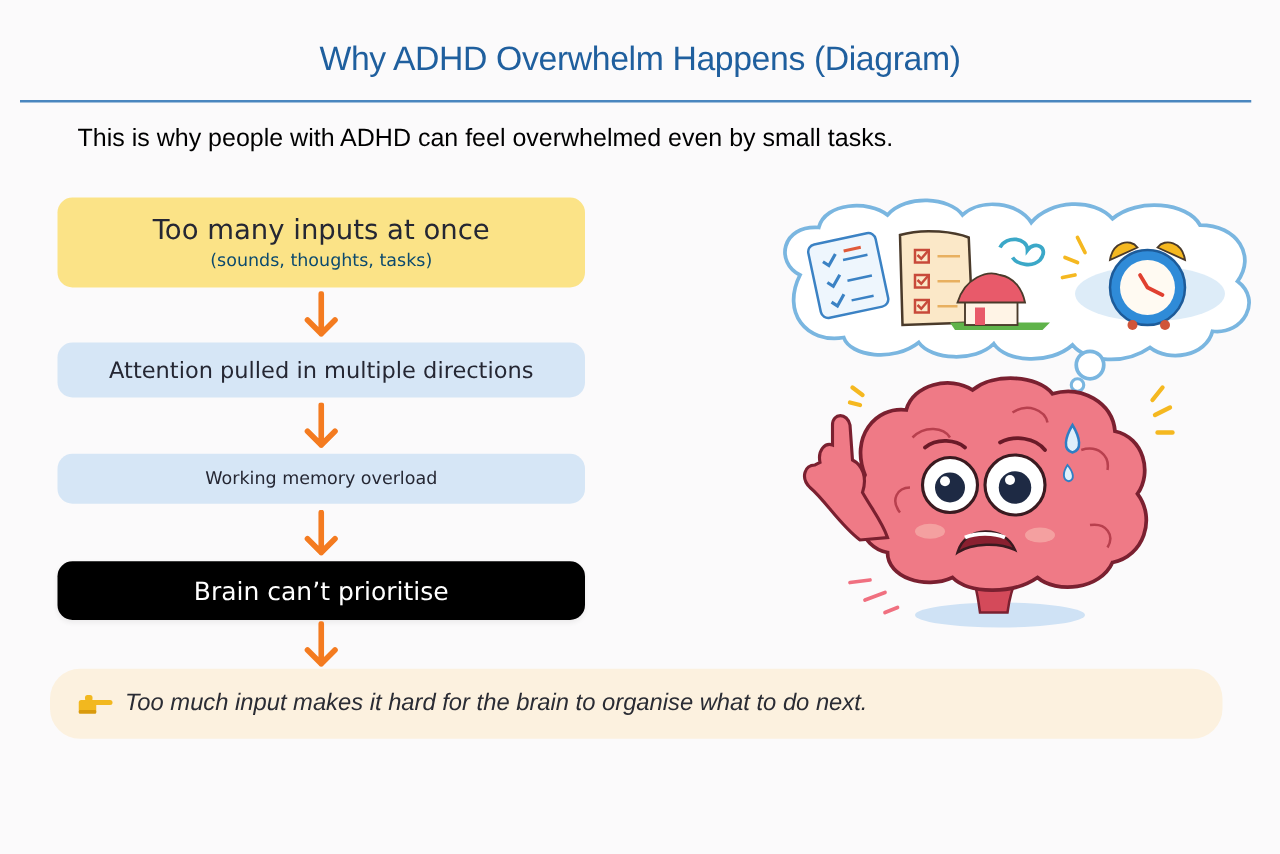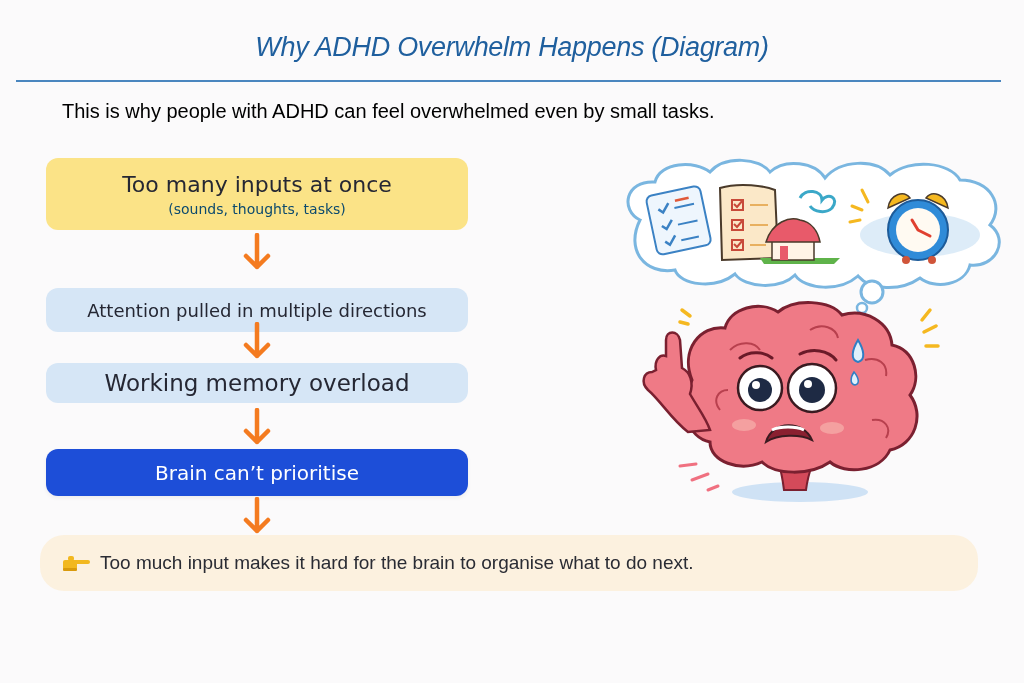--- a/index.html
+++ b/index.html
@@ -5,53 +5,53 @@
   html, body { margin:0; padding:0; }
   body {
     width:1024px; height:683px; overflow:hidden;
     background:#fbfafb;
     font-family:"DejaVu Sans", "Liberation Sans", sans-serif;
     position:relative; color:#2a2d38;
   }
   .title {
     position:absolute; left:0; right:0; top:32px;
     text-align:center; font-size:27px; color:#1f5f9e; letter-spacing:-0.3px;
-    font-family:"Liberation Sans", sans-serif; font-weight:normal;font-style:italic;
+    font-family:"Liberation Sans", sans-serif; font-weight:normal;
   }
   .title-rule {
     position:absolute; left:16px; right:23px; top:80px; height:2px; background:#4a86bf;
   }
   .subtitle {
     position:absolute; left:62px; top:100px; font-size:20px; color:#000000;
     font-family:"Liberation Sans", sans-serif;
   }
   .step {
     position:absolute; left:46px; width:422px; border-radius:12px;
     display:flex; flex-direction:column; align-items:center; justify-content:center;
     text-align:center; box-sizing:border-box;
   }
   .step .main { font-size:19px; color:#252733; }
   .step .sub { font-size:14px; color:#0c4a6e; margin-top:4px; }
   .s1 { top:158px; height:72px; background:#fbe387; }
   .s1 .main { font-size:22px; }
-  .s2 { top:274px; height:44px; background:#d6e6f6;margin-top:14px; }
+  .s2 { top:274px; height:44px; background:#d6e6f6; }
   .s2 .main { font-size:18px; }
   .s3 { top:363px; height:40px; background:#d6e6f6; }
-  .s3 .main { font-size:23px;text-align:right; }
-  .s4 { top:449px; height:47px; background:#1d4ed8; box-shadow:0 2px 4px rgba(0,0,0,0.06); }
+  .s3 .main { font-size:14px;text-align:right; }
+  .s4 { top:449px; height:47px; background:#000000; box-shadow:0 2px 4px rgba(0,0,0,0.06); }
   .s4 .main { color:#ffffff; font-size:20px; }
   .arrow { position:absolute; left:242px; width:30px; }
   .a1 { top:233px; height:38px; }
   .a2 { top:322px; height:38px; }
   .a3 { top:408px; height:38px; }
   .a4 { top:497px; height:38px; }
   .note {
     position:absolute; left:40px; top:535px; width:938px; height:56px;
     background:#fcf1df; border-radius:24px; display:flex; align-items:center;
-    box-sizing:border-box; padding-left:22px;
+    box-sizing:border-box; padding-left:22px;font-style:italic;
   }
   .note .hand { width:30px; height:18px; margin-right:8px; }
   .note .text { font-size:19px; color:#2a2c34; font-family:"Liberation Sans", sans-serif; }
   .illustration { position:absolute; left:600px; top:150px; width:420px; height:360px; }
 </style>
 </head>
 <body>
 
 <div class="title">Why ADHD Overwhelm Happens (Diagram)</div>
 <div class="title-rule"></div>

